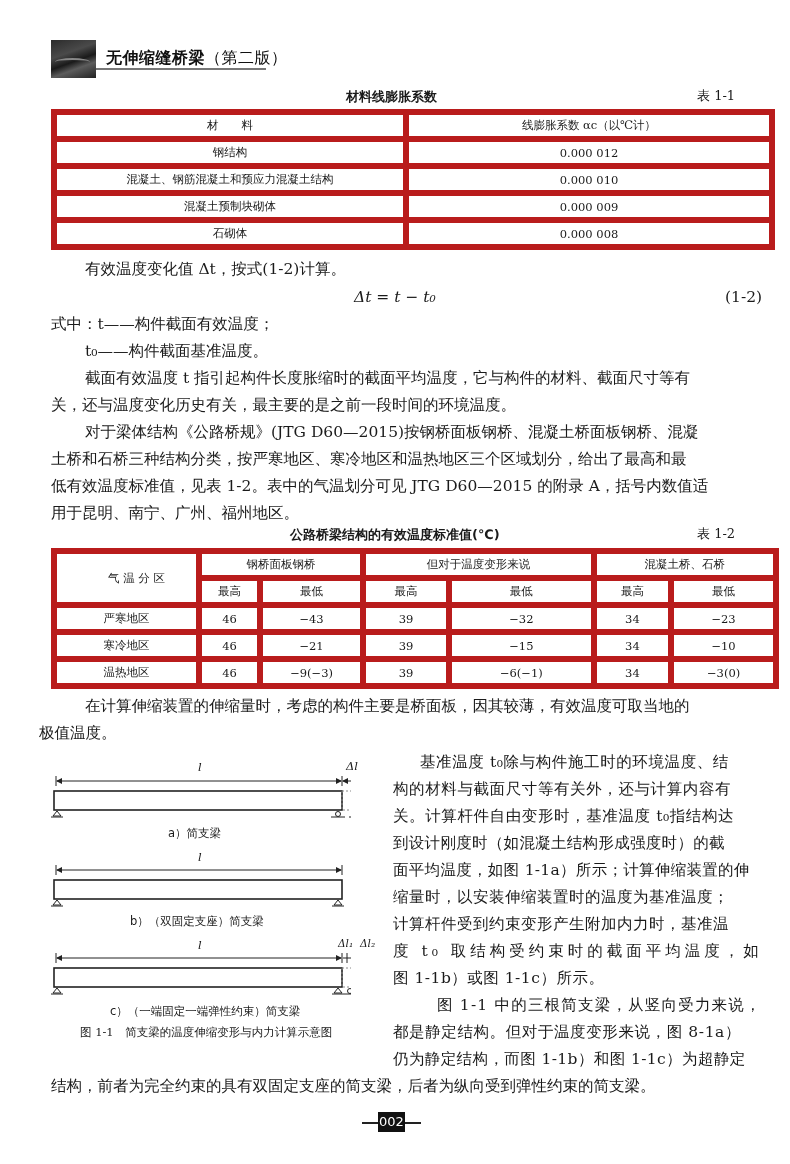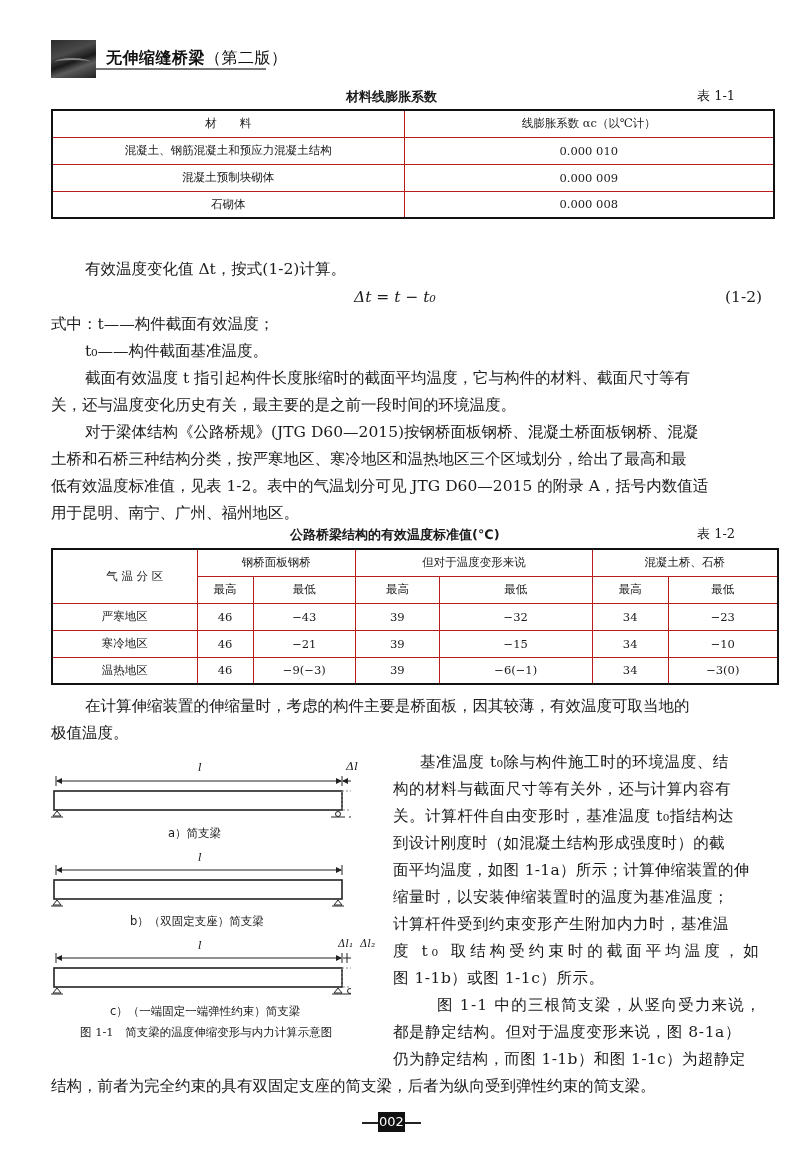--- a/index.html
+++ b/index.html
@@ -27,21 +27,21 @@
   }
   .hdr-title .ed { font-weight: normal; font-family: "DejaVu Serif", serif; }
   .hdr-line { left: 96px; top: 68px; width: 170px; height: 2px; background: #777; }
 
   
   .tcap { font-size: 13px; font-weight: bold; font-family: "DejaVu Sans", "Liberation Sans", sans-serif; }
   .tnum { font-size: 13px; }
 
   table { border-collapse: collapse; position: absolute; }
   table td, table th {
-    border: 1px solid #b91c1c; text-align: center; font-weight: normal;
+    border: 6px solid #b91c1c; text-align: center; font-weight: normal;
     font-size: 11.5px; vertical-align: middle;
   }
   table.t1 { left: 51px; top: 109px; width: 724px; border: 2px solid #111; }
   table.t1 td { height: 27px; }
   table.t1 td:first-child { width: 352px; }
 
   table.t2 { left: 51px; top: 548px; width: 728px; border: 2px solid #111; }
   table.t2 td { height: 27px; }
 
   
@@ -70,20 +70,24 @@
 </div>
 <div class="abs hdr-line"></div>
 
 <div class="abs tcap" style="left:346px; top:88px;">材料线膨胀系数</div>
 <div class="abs tnum" style="left:697px; top:87px;">表 1-1</div>
 <table class="t1">
   <tbody>
       <tr>
     <td>材　　料</td>
     <td>线膨胀系数 αc（以℃计）</td>
+  </tr>
+  <tr>
+    <td>钢结构</td>
+    <td>0.000 012</td>
   </tr>
   <tr>
     <td>混凝土、钢筋混凝土和预应力混凝土结构</td>
     <td>0.000 010</td>
   </tr>
   <tr>
     <td>混凝土预制块砌体</td>
     <td>0.000 009</td>
   </tr>
   <tr>
@@ -147,21 +151,21 @@
     <td>−9(−3)</td>
     <td>39</td>
     <td>−6(−1)</td>
     <td>34</td>
     <td>−3(0)</td>
   </tr>
 </tbody>
   </table>
 
 <div class="p" style="left:85px; top:693px;">在计算伸缩装置的伸缩量时，考虑的构件主要是桥面板，因其较薄，有效温度可取当地的</div>
-<div class="p" style="left:51px; top:720px;">极值温度。</div>
+<div class="p" style="left:39px; top:720px;">极值温度。</div>
 
 <svg class="abs" style="left:51px; top:755px;" width="300" height="300" viewBox="0 0 300 300">
   <defs>
     <marker id="ar" markerWidth="6" markerHeight="6" refX="5" refY="3" orient="auto">
       <path d="M0,0 L6,3 L0,6 z" fill="#222"></path>
     </marker>
     <marker id="al" markerWidth="6" markerHeight="6" refX="1" refY="3" orient="auto">
       <path d="M6,0 L0,3 L6,6 z" fill="#222"></path>
     </marker>
   </defs>

